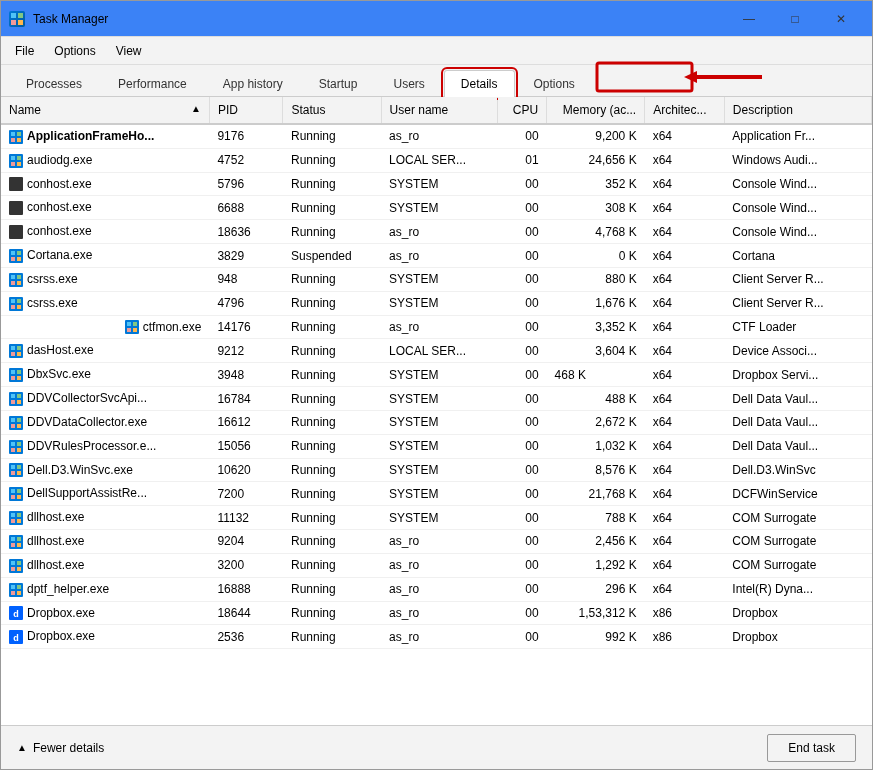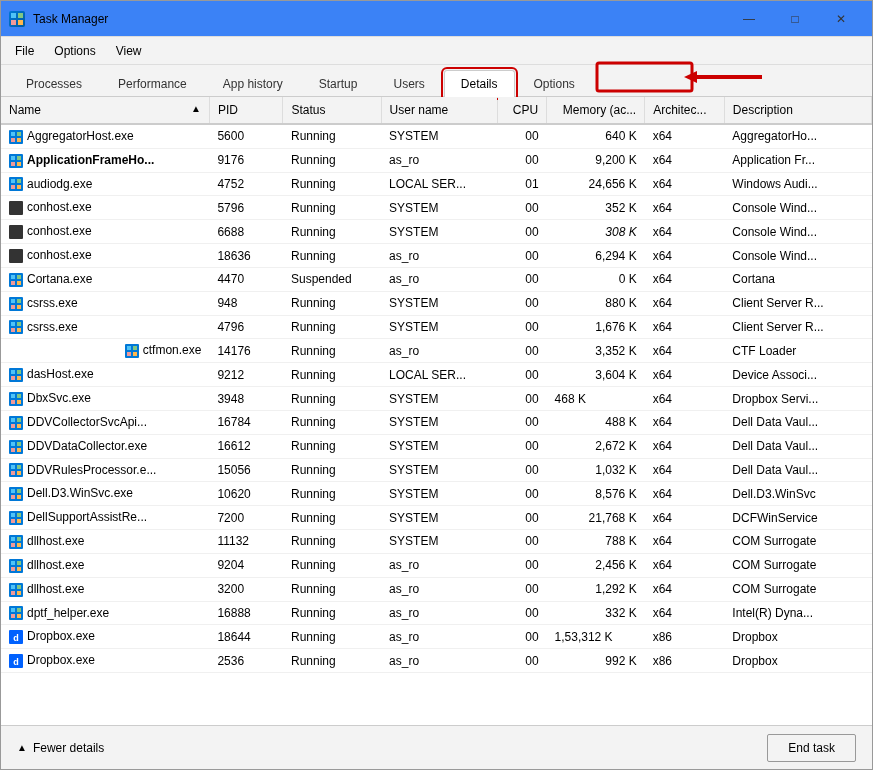--- a/index.html
+++ b/index.html
@@ -241,36 +241,20 @@
           <th class="col-pid">PID</th>
           <th class="col-status">Status</th>
           <th class="col-user">User name</th>
           <th class="col-cpu">CPU</th>
           <th class="col-memory">Memory (ac...</th>
           <th class="col-arch">Architec...</th>
           <th class="col-desc">Description</th>
         </tr>
       </thead>
       <tbody id="table-body">
-      <tr>
-            <td class="col-name" style="overflow: hidden; text-overflow: ellipsis; white-space: nowrap;"><span style="display: inline-block; width: 14px; height: 14px; background: none; margin-right: 4px; vertical-align: middle; border-radius: 1px; flex-shrink: 0;"><svg width="14" height="14" viewBox="0 0 14 14">
-                  <rect width="14" height="14" fill="#0078d7" rx="1"></rect>
-                  <rect x="2" y="2" width="4" height="4" fill="#4fc3f7"></rect>
-                  <rect x="8" y="2" width="4" height="4" fill="#81c784"></rect>
-                  <rect x="2" y="8" width="4" height="4" fill="#ef9a9a"></rect>
-                  <rect x="8" y="8" width="4" height="4" fill="#ffb74d"></rect>
-                </svg></span><span>AggregatorHost.exe</span></td>
-            <td class="col-pid">5600</td>
-            <td class="col-status">Running</td>
-            <td class="col-user">SYSTEM</td>
-            <td class="col-cpu" style="text-align: right;">00</td>
-            <td class="col-memory" style="text-align: right;">640 K</td>
-            <td class="col-arch">x64</td>
-            <td class="col-desc">AggregatorHo...</td>
-          </tr>
           <tr>
             <td class="col-name" style="overflow: hidden; text-overflow: ellipsis; white-space: nowrap; font-weight: bold;"><span style="display: inline-block; width: 14px; height: 14px; background: none; margin-right: 4px; vertical-align: middle; border-radius: 1px; flex-shrink: 0;"><svg width="14" height="14" viewBox="0 0 14 14">
                   <rect width="14" height="14" fill="#0078d7" rx="1"></rect>
                   <rect x="2" y="2" width="4" height="4" fill="#4fc3f7"></rect>
                   <rect x="8" y="2" width="4" height="4" fill="#81c784"></rect>
                   <rect x="2" y="8" width="4" height="4" fill="#ef9a9a"></rect>
                   <rect x="8" y="8" width="4" height="4" fill="#ffb74d"></rect>
                 </svg></span><span>ApplicationFrameHo...</span></td>
             <td class="col-pid">9176</td>
             <td class="col-status">Running</td>
@@ -305,43 +289,43 @@
             <td class="col-memory" style="text-align: right;">352 K</td>
             <td class="col-arch">x64</td>
             <td class="col-desc">Console Wind...</td>
           </tr>
           <tr>
             <td class="col-name" style="overflow: hidden; text-overflow: ellipsis; white-space: nowrap;"><span style="display: inline-block; width: 14px; height: 14px; background: rgb(51, 51, 51); margin-right: 4px; vertical-align: middle; border-radius: 1px; flex-shrink: 0;"></span><span>conhost.exe</span></td>
             <td class="col-pid">6688</td>
             <td class="col-status">Running</td>
             <td class="col-user">SYSTEM</td>
             <td class="col-cpu" style="text-align: right;">00</td>
-            <td class="col-memory" style=" font-style: italic;">308 K</td>
+            <td class="col-memory" style="">308 K</td>
             <td class="col-arch">x64</td>
             <td class="col-desc">Console Wind...</td>
           </tr>
           <tr>
             <td class="col-name" style="overflow: hidden; text-overflow: ellipsis; white-space: nowrap;"><span style="display: inline-block; width: 14px; height: 14px; background: rgb(51, 51, 51); margin-right: 4px; vertical-align: middle; border-radius: 1px; flex-shrink: 0;"></span><span>conhost.exe</span></td>
             <td class="col-pid">18636</td>
             <td class="col-status">Running</td>
             <td class="col-user">as_ro</td>
             <td class="col-cpu" style="text-align: right;">00</td>
-            <td class="col-memory" style="text-align: right;">6,294 K</td>
+            <td class="col-memory" style="text-align: right;">4,768 K</td>
             <td class="col-arch">x64</td>
             <td class="col-desc">Console Wind...</td>
           </tr>
           <tr>
             <td class="col-name" style="overflow: hidden; text-overflow: ellipsis; white-space: nowrap;"><span style="display: inline-block; width: 14px; height: 14px; background: none; margin-right: 4px; vertical-align: middle; border-radius: 1px; flex-shrink: 0;"><svg width="14" height="14" viewBox="0 0 14 14">
                   <rect width="14" height="14" fill="#0078d7" rx="1"></rect>
                   <rect x="2" y="2" width="4" height="4" fill="#4fc3f7"></rect>
                   <rect x="8" y="2" width="4" height="4" fill="#81c784"></rect>
                   <rect x="2" y="8" width="4" height="4" fill="#ef9a9a"></rect>
                   <rect x="8" y="8" width="4" height="4" fill="#ffb74d"></rect>
                 </svg></span><span>Cortana.exe</span></td>
-            <td class="col-pid">4470</td>
+            <td class="col-pid">3829</td>
             <td class="col-status">Suspended</td>
             <td class="col-user">as_ro</td>
             <td class="col-cpu" style="text-align: right;">00</td>
             <td class="col-memory" style="text-align: right;">0 K</td>
             <td class="col-arch">x64</td>
             <td class="col-desc">Cortana</td>
           </tr>
           <tr>
             <td class="col-name" style="overflow: hidden; text-overflow: ellipsis; white-space: nowrap;"><span style="display: inline-block; width: 14px; height: 14px; background: none; margin-right: 4px; vertical-align: middle; border-radius: 1px; flex-shrink: 0;"><svg width="14" height="14" viewBox="0 0 14 14">
                   <rect width="14" height="14" fill="#0078d7" rx="1"></rect>
@@ -555,34 +539,34 @@
                   <rect width="14" height="14" fill="#0078d7" rx="1"></rect>
                   <rect x="2" y="2" width="4" height="4" fill="#4fc3f7"></rect>
                   <rect x="8" y="2" width="4" height="4" fill="#81c784"></rect>
                   <rect x="2" y="8" width="4" height="4" fill="#ef9a9a"></rect>
                   <rect x="8" y="8" width="4" height="4" fill="#ffb74d"></rect>
                 </svg></span><span>dptf_helper.exe</span></td>
             <td class="col-pid">16888</td>
             <td class="col-status">Running</td>
             <td class="col-user">as_ro</td>
             <td class="col-cpu" style="text-align: right;">00</td>
-            <td class="col-memory" style="text-align: right;">332 K</td>
+            <td class="col-memory" style="text-align: right;">296 K</td>
             <td class="col-arch">x64</td>
             <td class="col-desc">Intel(R) Dyna...</td>
           </tr>
           <tr>
             <td class="col-name" style="overflow: hidden; text-overflow: ellipsis; white-space: nowrap;"><span style="display: inline-block; width: 14px; height: 14px; background: none; margin-right: 4px; vertical-align: middle; border-radius: 1px; flex-shrink: 0;"><svg width="14" height="14" viewBox="0 0 14 14">
                   <rect width="14" height="14" fill="#0061fe" rx="1"></rect>
                   <text x="7" y="11" text-anchor="middle" fill="white" font-size="9" font-weight="bold">d</text>
                 </svg></span><span>Dropbox.exe</span></td>
             <td class="col-pid">18644</td>
             <td class="col-status">Running</td>
             <td class="col-user">as_ro</td>
             <td class="col-cpu" style="text-align: right;">00</td>
-            <td class="col-memory" style="text-align: left;">1,53,312 K</td>
+            <td class="col-memory" style="text-align: right;">1,53,312 K</td>
             <td class="col-arch">x86</td>
             <td class="col-desc">Dropbox</td>
           </tr>
           <tr>
             <td class="col-name" style="overflow: hidden; text-overflow: ellipsis; white-space: nowrap;"><span style="display: inline-block; width: 14px; height: 14px; background: none; margin-right: 4px; vertical-align: middle; border-radius: 1px; flex-shrink: 0;"><svg width="14" height="14" viewBox="0 0 14 14">
                   <rect width="14" height="14" fill="#0061fe" rx="1"></rect>
                   <text x="7" y="11" text-anchor="middle" fill="white" font-size="9" font-weight="bold">d</text>
                 </svg></span><span>Dropbox.exe</span></td>
             <td class="col-pid">2536</td>
             <td class="col-status">Running</td>

